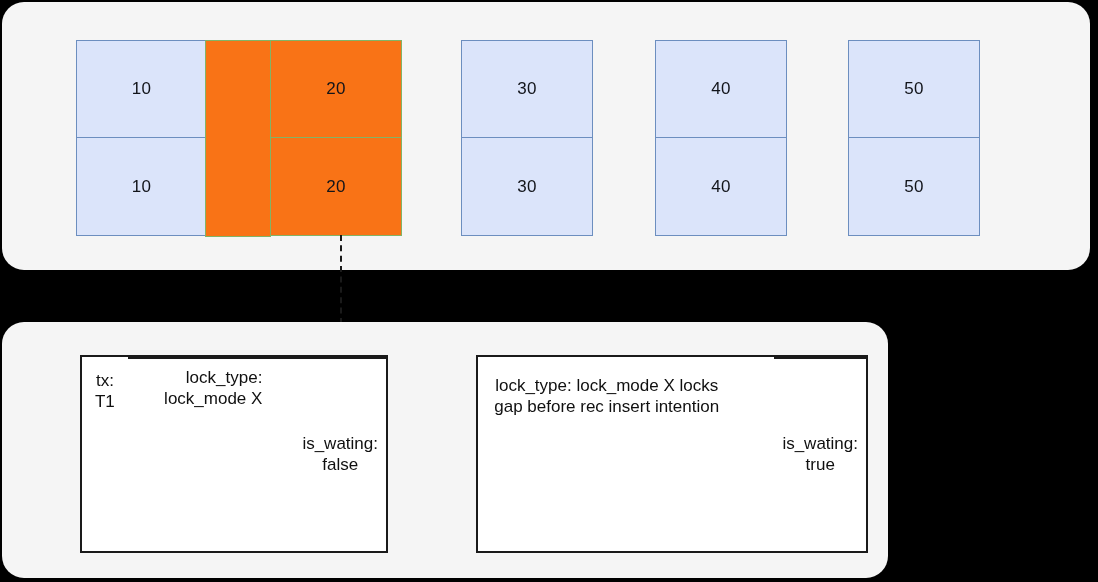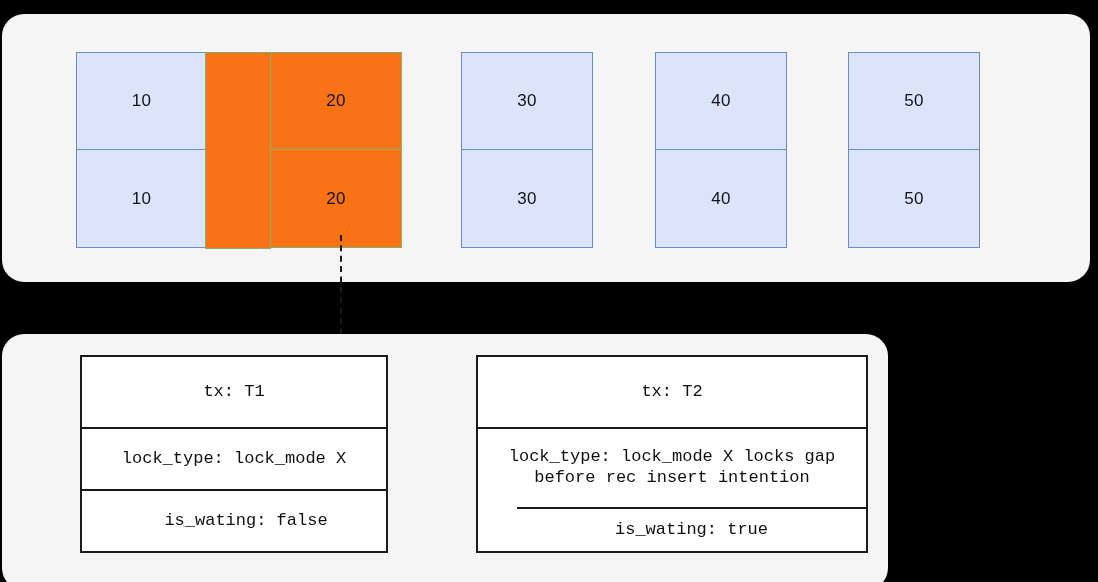--- a/index.html
+++ b/index.html
@@ -16,21 +16,20 @@
     font-family: "Liberation Sans", "DejaVu Sans", sans-serif;
     -webkit-font-smoothing: antialiased;
   }
 
   
   .panel {
     position: absolute;
     background: #f5f5f5;
     border-radius: 22px;
     box-shadow: 0 1px 2px rgba(0,0,0,0.35);
-    margin-top: 12px;
   }
   #index-panel {
     left: 2px;
     top: 2px;
     width: 1088px;
     height: 268px;
   }
   #locks-panel {
     left: 2px;
     top: 322px;
@@ -68,22 +67,21 @@
     border-left: 2px dashed #1a1a1a;
   }
 
   
   .lock-box {
     position: absolute;
     box-sizing: border-box;
     background: #ffffff;
     border: 2px solid #1a1a1a;
     display: flex;
-    flex-direction: column;
-    font-family: Liberation Mono, monospace;
+    flex-direction: row;
   }
   .lock-row {
     box-sizing: border-box;
     display: flex;
     align-items: center;
     justify-content: center;
     text-align: center;
     font-size: 17px;
     color: #101010;
     padding: 4px 8px;
@@ -152,16 +150,15 @@
 
 <div class="panel" id="locks-panel"></div>
 
 <div class="lock-box" id="lock-box-t1">
   <div class="lock-row r0">tx: T1</div>
   <div class="lock-row r1">lock_type: lock_mode X</div>
   <div class="lock-row r2">is_wating: false</div>
 </div>
 
 <div class="lock-box" id="lock-box-t2">
-  <div class="lock-row r0">tx: T2</div>
   <div class="lock-row r1">lock_type: lock_mode X locks gap before rec insert intention</div>
   <div class="lock-row r2">is_wating: true</div>
 </div>
 
 </body></html>

